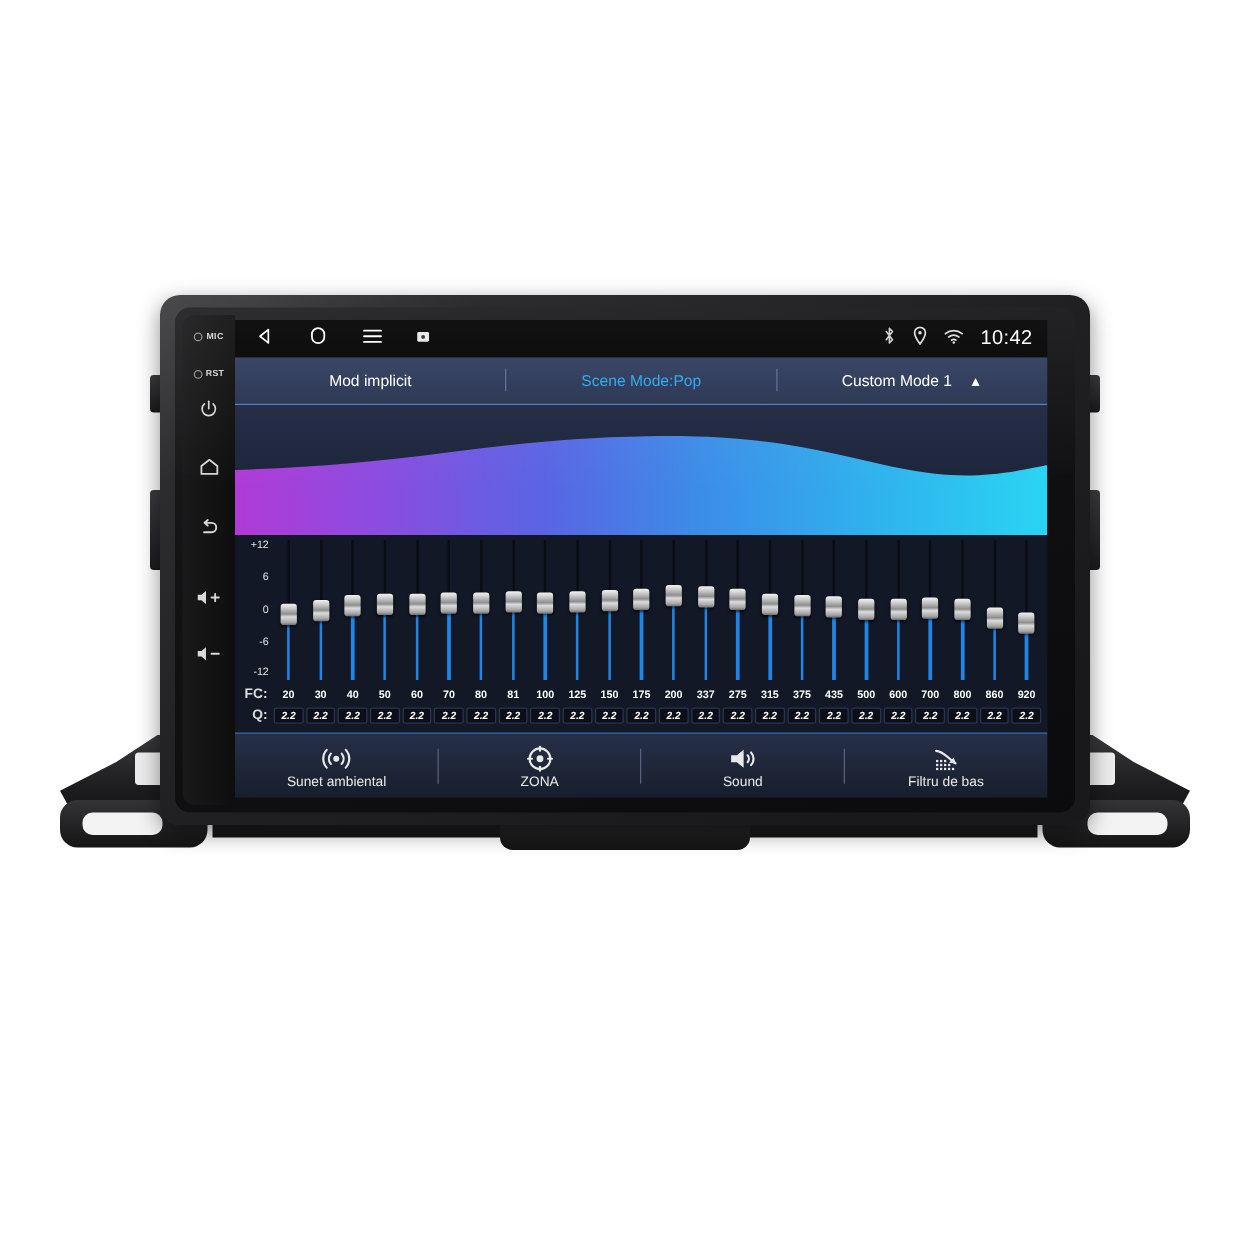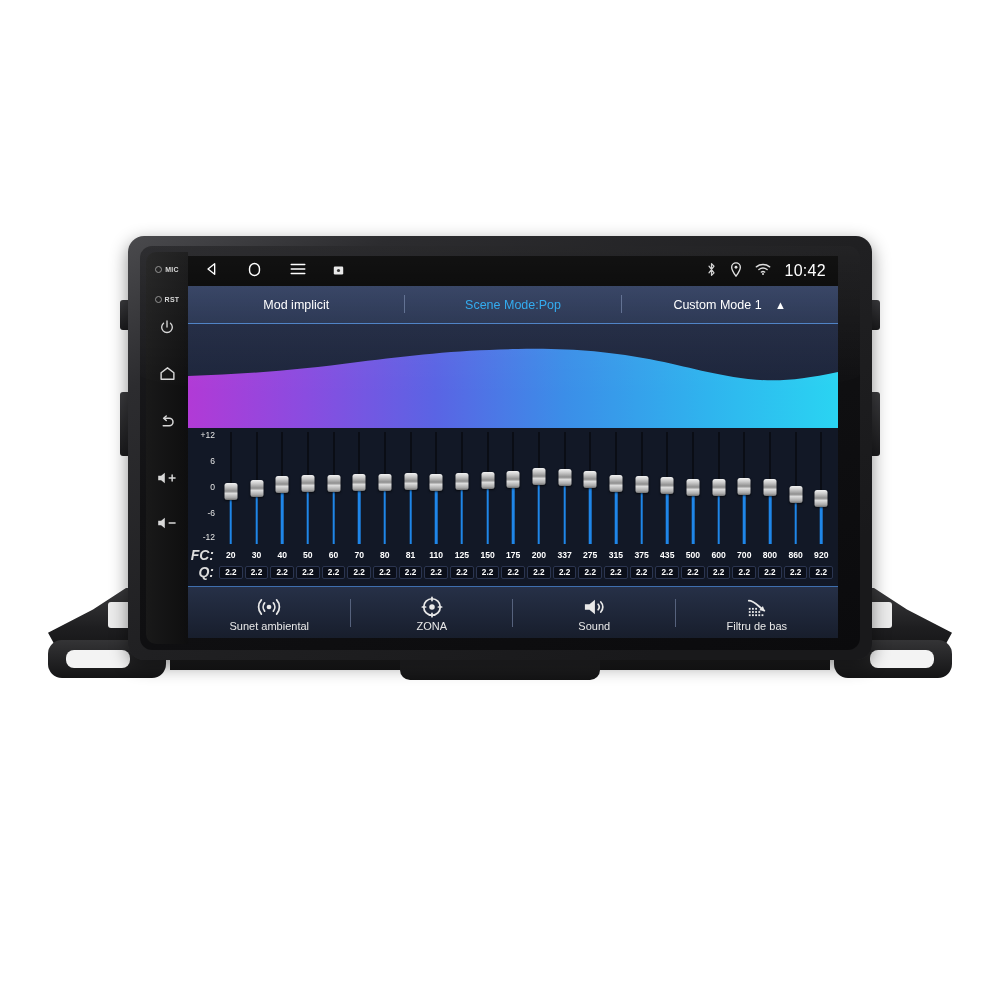--- a/index.html
+++ b/index.html
@@ -92,25 +92,25 @@
   .track-top{position:absolute;left:50%;transform:translateX(-50%);top:4px;width:2px;background:#0a0d15;}
   .track-bot{position:absolute;left:50%;transform:translateX(-50%);width:2.6px;background:#1f86e8;bottom:2px;}
   .knob{position:absolute;left:50%;transform:translateX(-50%);width:13px;height:17px;border-radius:2.5px;
     background:linear-gradient(180deg,#f2f2f2 0%,#c9c9c9 22%,#8e8e8e 48%,#dcdcdc 62%,#a5a5a5 88%,#6f6f6f 100%);
     box-shadow:0 1px 2px rgba(0,0,0,.6);}
 
   
   .fcrow,.qrow{position:absolute;left:0;right:0;display:flex;align-items:center;color:#ffffff;}
   .fcrow{top:118px;height:17px;font-size:8.6px;font-weight:bold;}
   .qrow{top:135px;height:18px;font-size:8.2px;font-weight:bold;}
-  .rowlabel{width:30px;text-align:right;padding-right:4px;font-size:14px;color:#dcdcdc;box-sizing:border-box;font-style:italic;}
+  .rowlabel{width:30px;text-align:right;padding-right:4px;font-size:11px;color:#dcdcdc;box-sizing:border-box;}
   .fccells,.qcells{flex:1;display:flex;padding-right:4px;}
   .fccell{flex:1;text-align:center;}
   .qcell{flex:1;text-align:center;}
-  .qcell span{display:block;margin:0 1px;background:#0b0f1a;border:1px solid #2b3550;border-radius:2px;padding:1px 0;}
+  .qcell span{display:block;margin:0 1px;background:#0b0f1a;border:1px solid #2b3550;border-radius:2px;padding:1px 0;font-style:italic;}
 
   
   .tabs{position:relative;height:53px;background:linear-gradient(180deg,#263047,#171d2b);
     border-top:1px solid #3f6fae;display:flex;}
   .tab{flex:1;position:relative;display:flex;flex-direction:column;align-items:center;justify-content:center;
     color:#e9e9e9;font-size:11px;gap:2px;}
   .tab.active{color:#2aa8ef;}
   .tab-sep{position:absolute;right:0;top:12px;width:1px;height:28px;background:#56627d;}
   .tab-ico{height:22px;display:flex;align-items:center;justify-content:center;}
 </style>
@@ -401,21 +401,21 @@
         <div class="rowlabel">FC:</div>
         <div class="fccells" id="fccells">
             <div class="fccell">20</div>
             <div class="fccell">30</div>
             <div class="fccell">40</div>
             <div class="fccell">50</div>
             <div class="fccell">60</div>
             <div class="fccell">70</div>
             <div class="fccell">80</div>
             <div class="fccell">81</div>
-            <div class="fccell">110</div>
+            <div class="fccell">100</div>
             <div class="fccell">125</div>
             <div class="fccell">150</div>
             <div class="fccell">175</div>
             <div class="fccell">200</div>
             <div class="fccell">337</div>
             <div class="fccell">275</div>
             <div class="fccell">315</div>
             <div class="fccell">375</div>
             <div class="fccell">435</div>
             <div class="fccell">500</div>

